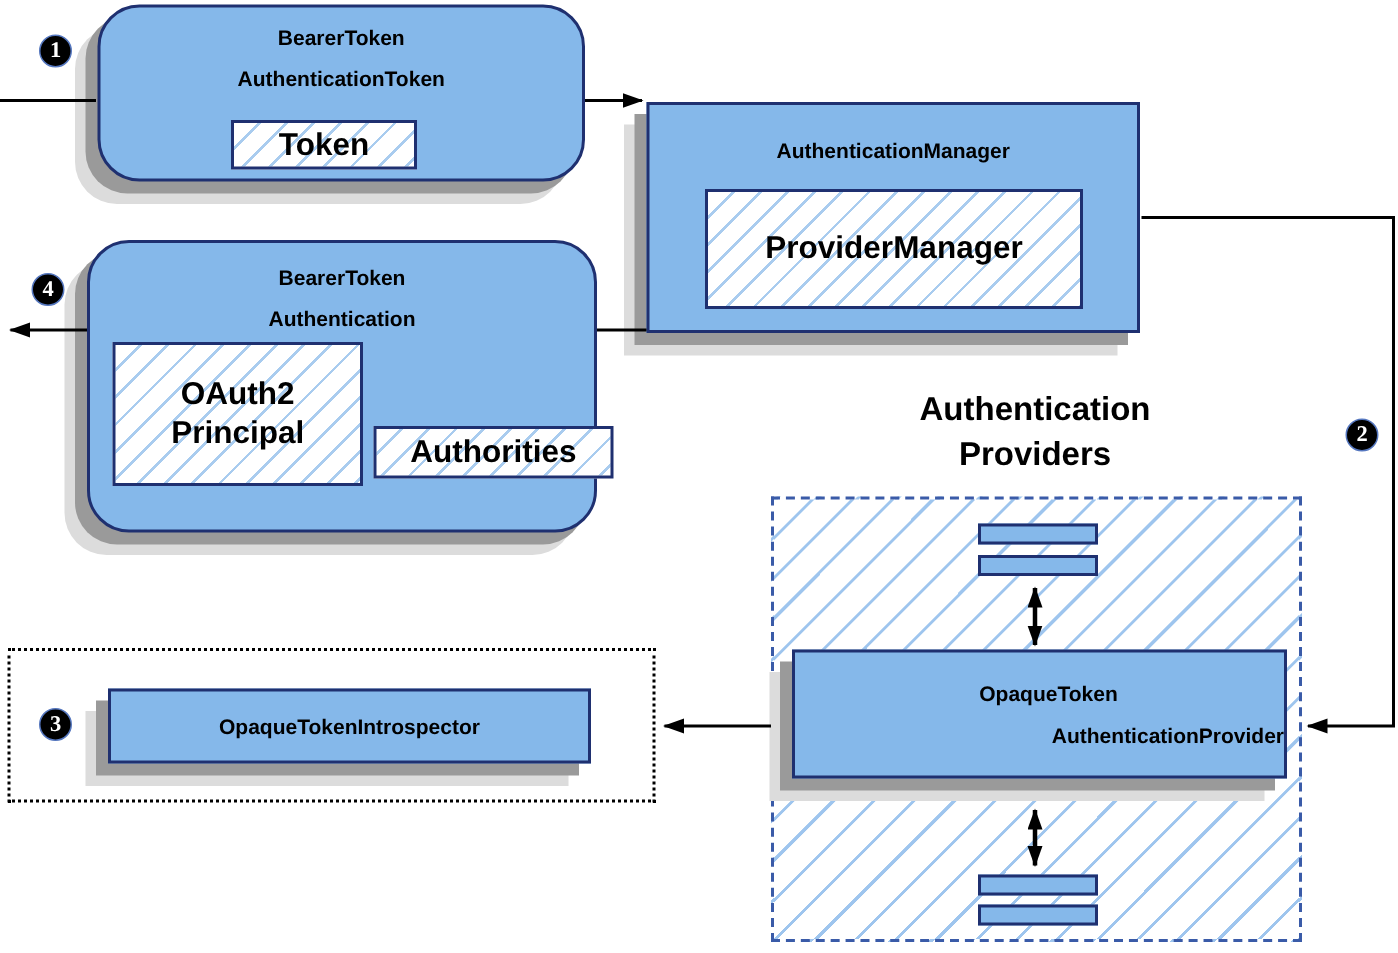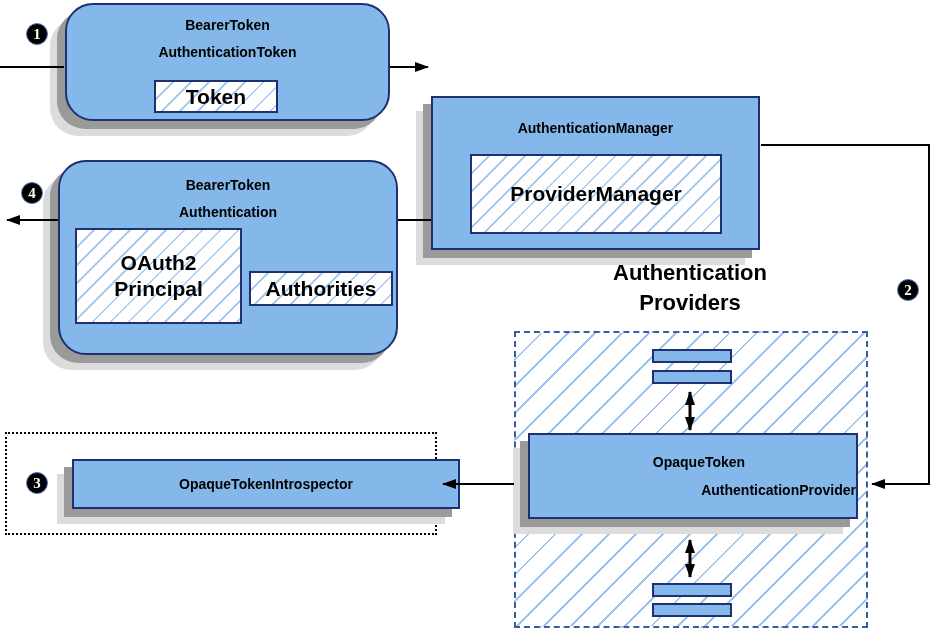--- a/index.html
+++ b/index.html
@@ -115,35 +115,35 @@
   <div class="step-badge" style="left:21px; top:182px;">4</div>
 
   <div class="node rounded shadowed" style="left:65px; top:3px; width:325px; height:118px; padding-top:7px;">
     <div class="title">BearerToken</div>
     <div class="title">AuthenticationToken</div>
     <div class="hatchbox" style="left:87px; top:75px; width:124px; height:33px;">
       <span>Token</span>
     </div>
   </div>
 
-  <div class="node shadowed" style="left:431px; top:68px; width:329px; height:154px; padding-top:17px;margin-top:28px;">
+  <div class="node shadowed" style="left:431px; top:68px; width:329px; height:154px; padding-top:17px;">
     <div class="title">AuthenticationManager</div>
     <div class="hatchbox" style="left:37px; top:56px; width:252px; height:80px;">
       <span>ProviderManager</span>
     </div>
   </div>
 
   <div class="node rounded shadowed" style="left:58px; top:160px; width:340px; height:195px; padding-top:10px;">
     <div class="title">BearerToken</div>
     <div class="title">Authentication</div>
     <div class="hatchbox" style="left:15px; top:66px; width:167px; height:96px;">
       <span>OAuth2</span>
       <span>Principal</span>
     </div>
-    <div class="hatchbox" style="left:189px; top:109px; width:144px; height:35px;justify-content:center;">
+    <div class="hatchbox" style="left:189px; top:122px; width:160px; height:35px;justify-content:center;">
       <span>Authorities</span>
     </div>
   </div>
 
   <div id="group-label">
     <div>Authentication</div>
     <div>Providers</div>
   </div>
 
   <div id="providers-container">
@@ -152,21 +152,21 @@
     <div class="minibar" style="left:136px; top:250px;"></div>
     <div class="minibar" style="left:136px; top:270px;"></div>
 
     <div class="node shadowed flex-center" style="left:12px; top:100px; width:330px; height:86px;">
       <div class="title" style="line-height:28px;padding-left:12px;">OpaqueToken</div>
       <div class="title" style="line-height:28px;text-align:right;">AuthenticationProvider</div>
     </div>
   </div>
 
   <div id="dotted-container">
-    <div class="node shadowed flex-center" style="left:65px; top:25px; width:388px; height:50px;">
+    <div class="node shadowed flex-center" style="left:65px; top:25px; width:322px; height:50px;">
       <div class="title">OpaqueTokenIntrospector</div>
     </div>
   </div>
 
   <svg id="connector-layer" viewBox="0 0 932 635">
     <defs>
       <marker id="arrow" markerUnits="userSpaceOnUse" markerWidth="16" markerHeight="12" refX="13" refY="5" orient="auto-start-reverse">
         <path d="M0,0 L14,5 L0,10 z" fill="#000000"></path>
       </marker>
     </defs>

